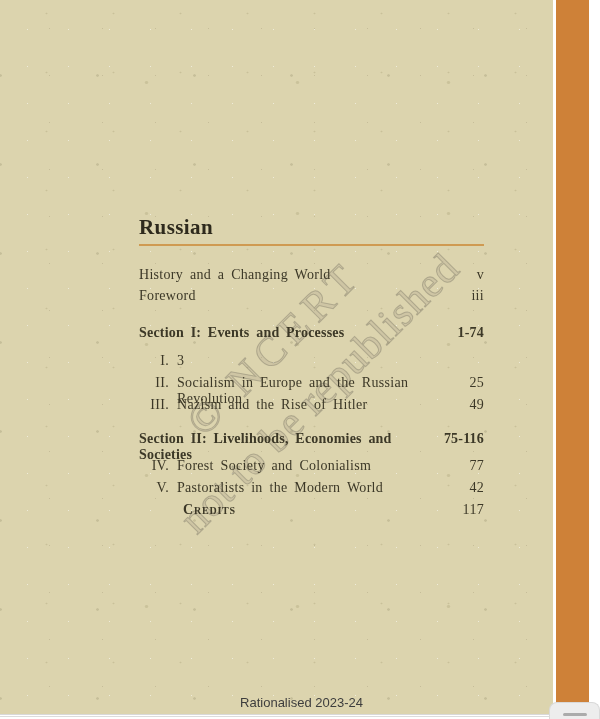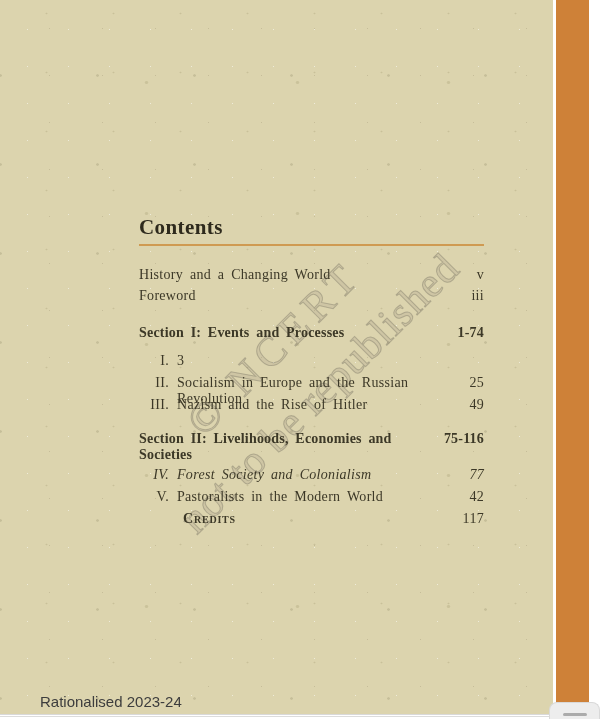--- a/index.html
+++ b/index.html
@@ -55,26 +55,26 @@
   .row.front .num, .row.section .num { width:0; margin:0; }
   .row .label { flex:1; }
   .row .page  { flex:none; text-align:right; }
   .row.section, .row.section .page { font-weight:bold; }
   .row.section { letter-spacing:.2px; }
   .row.credits .label { font-variant:small-caps; font-weight:bold; letter-spacing:.8px;margin-left:6px; }
   
   .toc .row:nth-child(3) { margin-top:16px;  }  
   .toc .row:nth-child(4) { margin-top:6px;  }  
   .toc .row:nth-child(7) { margin-top:12px; }  
-  .toc .row:nth-child(8) { margin-top:14px;font-style:italic;  }  
+  .toc .row:nth-child(8) { margin-top:5px;  }  
 
   
   .footer {
-    position:absolute; left:40px; right:0; bottom:4px; 
-    font-family:"Liberation Sans", sans-serif; font-size:15px; color:#3d3d3d;
+    position:absolute; left:50px; right:0; bottom:4px; text-align:center;
+    font-family:"Liberation Sans", sans-serif; font-size:13px; color:#3d3d3d;
   }
 
   
   .stripe { position:absolute; left:556px; top:0; width:33px; height:714px;
             background:#ce8138; }
 
   
   .scroll-nub {
     position:absolute; left:549px; top:702px; width:51px; height:17px;
     background:#ededed; border:1px solid #d9d9d9; border-bottom:none;
@@ -93,21 +93,21 @@
 <div class="stage">
 
   <div class="paper">
 
     <div class="watermark">
       <div class="wm1">© NCERT</div>
       <div class="wm2">not to be republished</div>
     </div>
 
     <div class="title-wrap">
-      <h1 class="title">Contents</h1>
+      <h1 class="title">Russian</h1>
     </div>
 
     <div class="toc" id="toc">
         <div class="row front">
           <span class="num"></span>
           <span class="label">History and a Changing World</span>
           <span class="page">v</span>
         </div>
         <div class="row front">
           <span class="num"></span>

